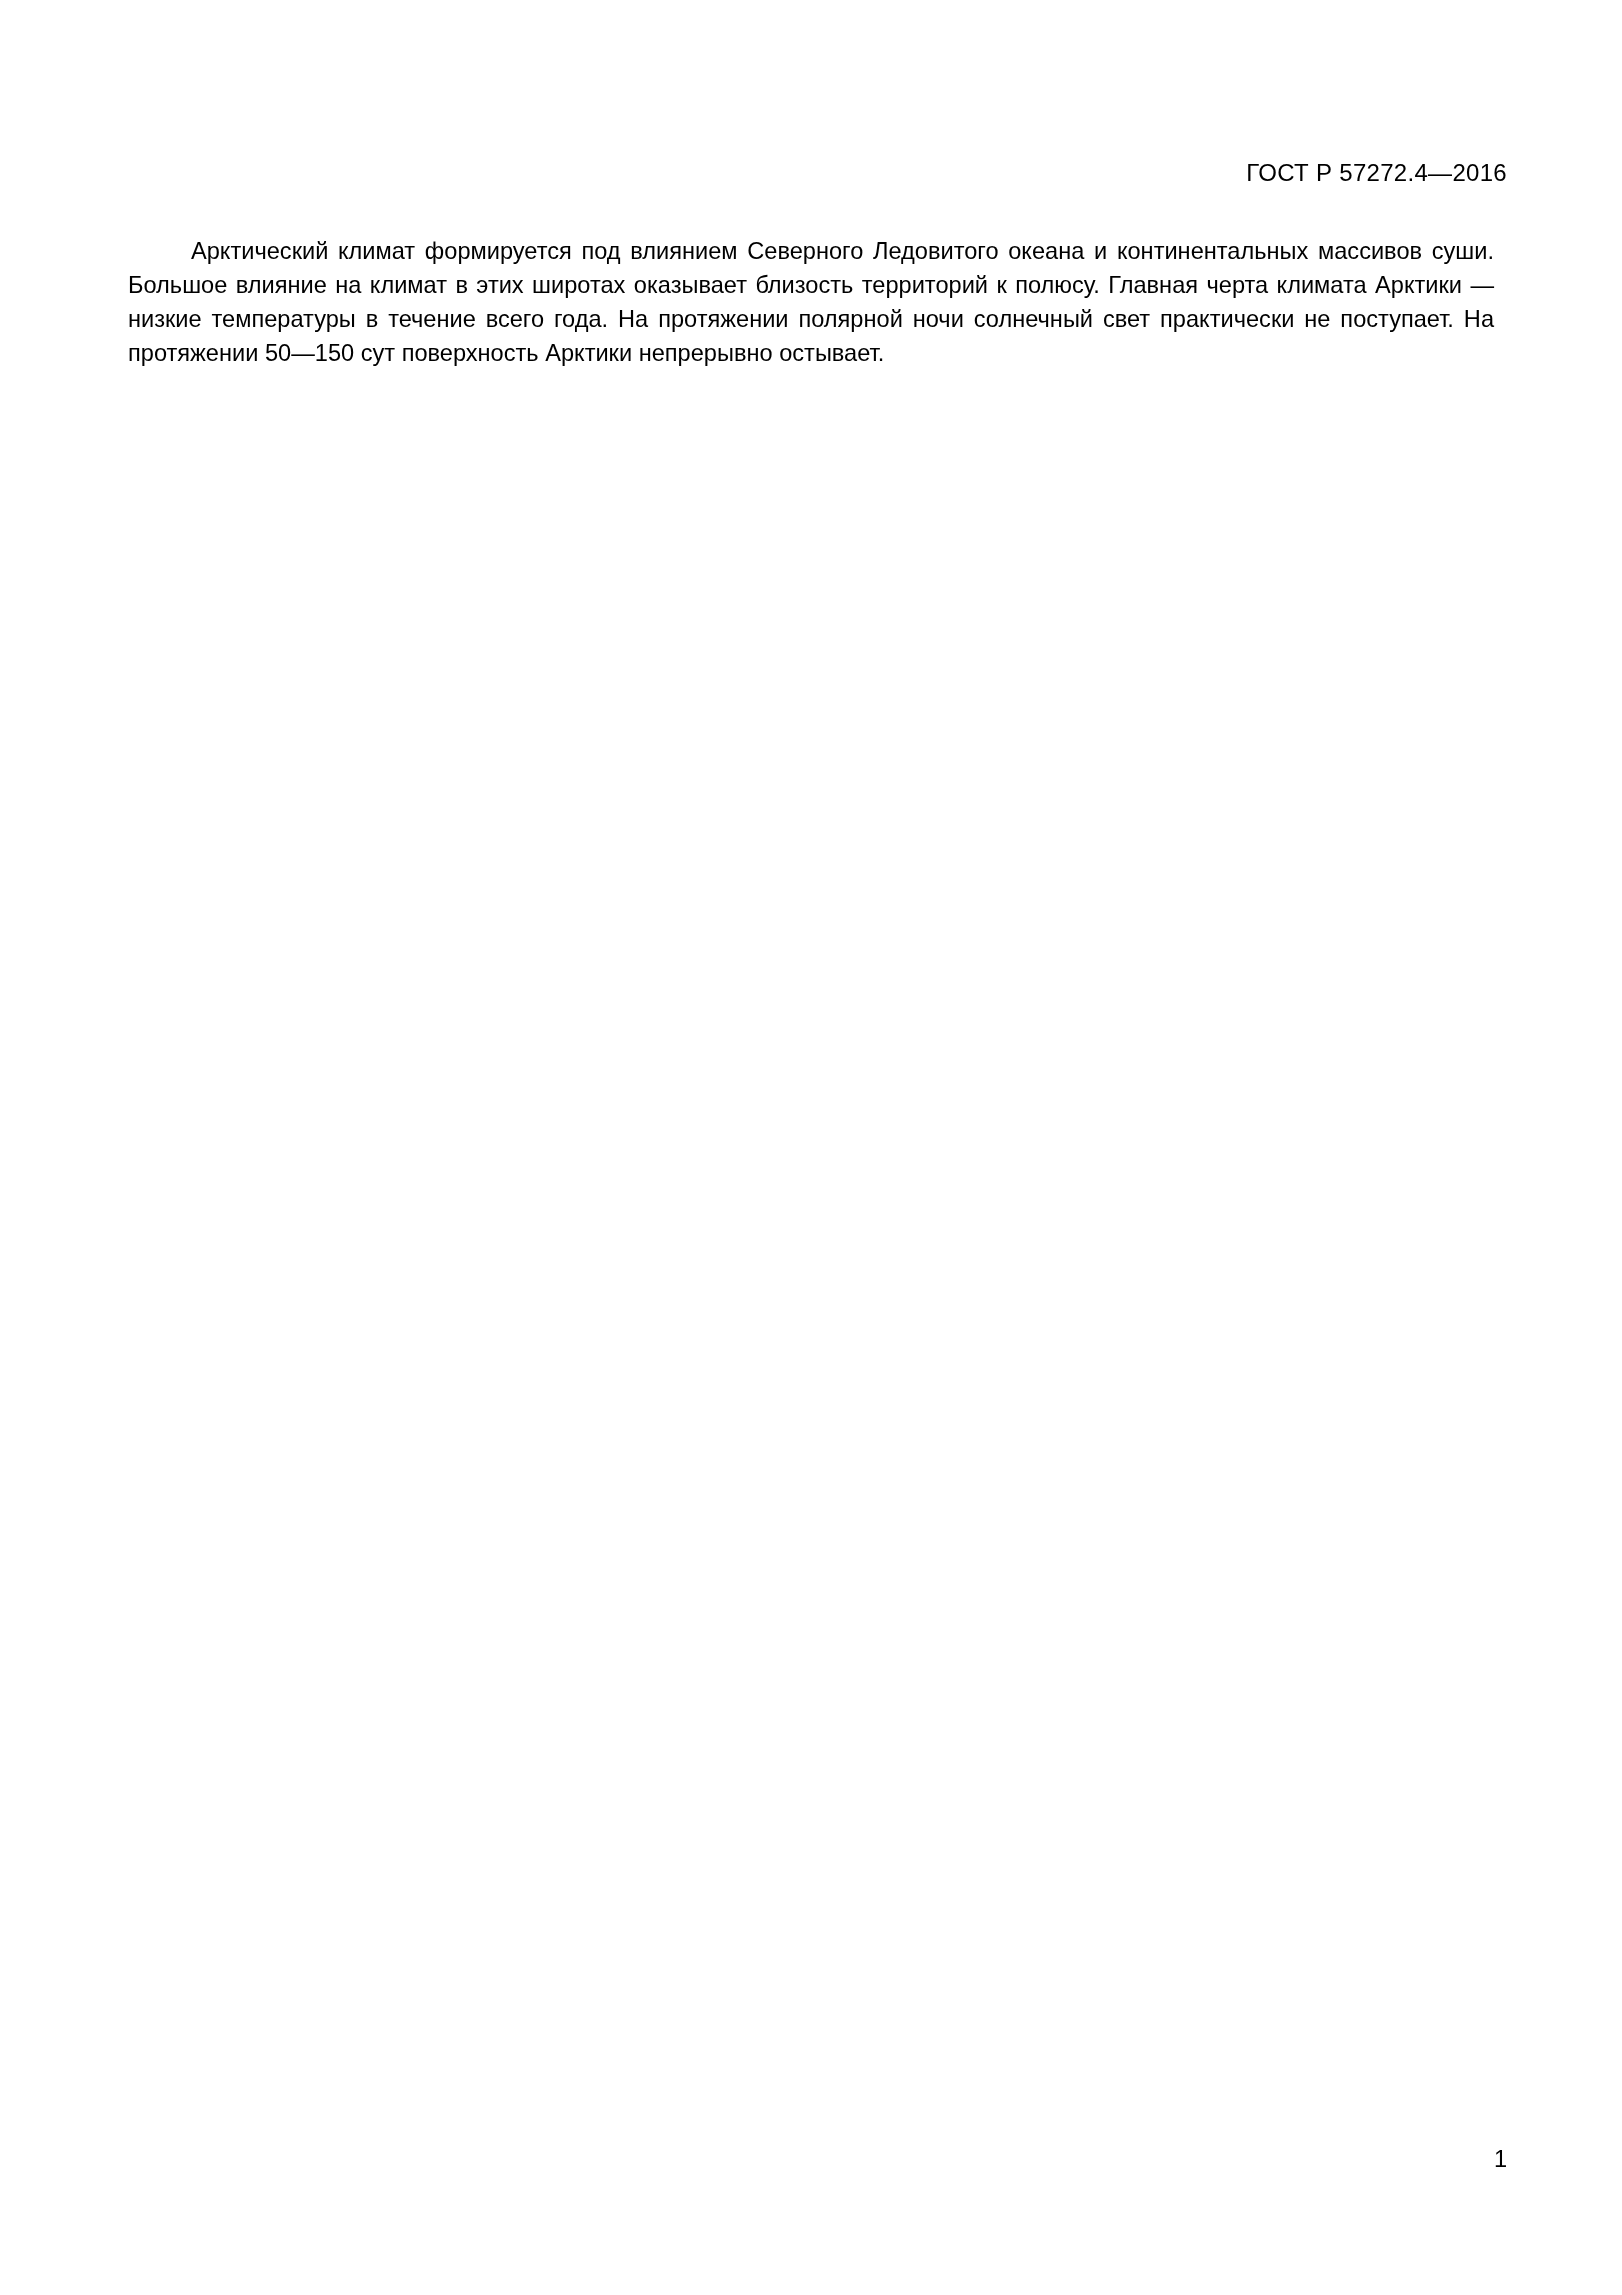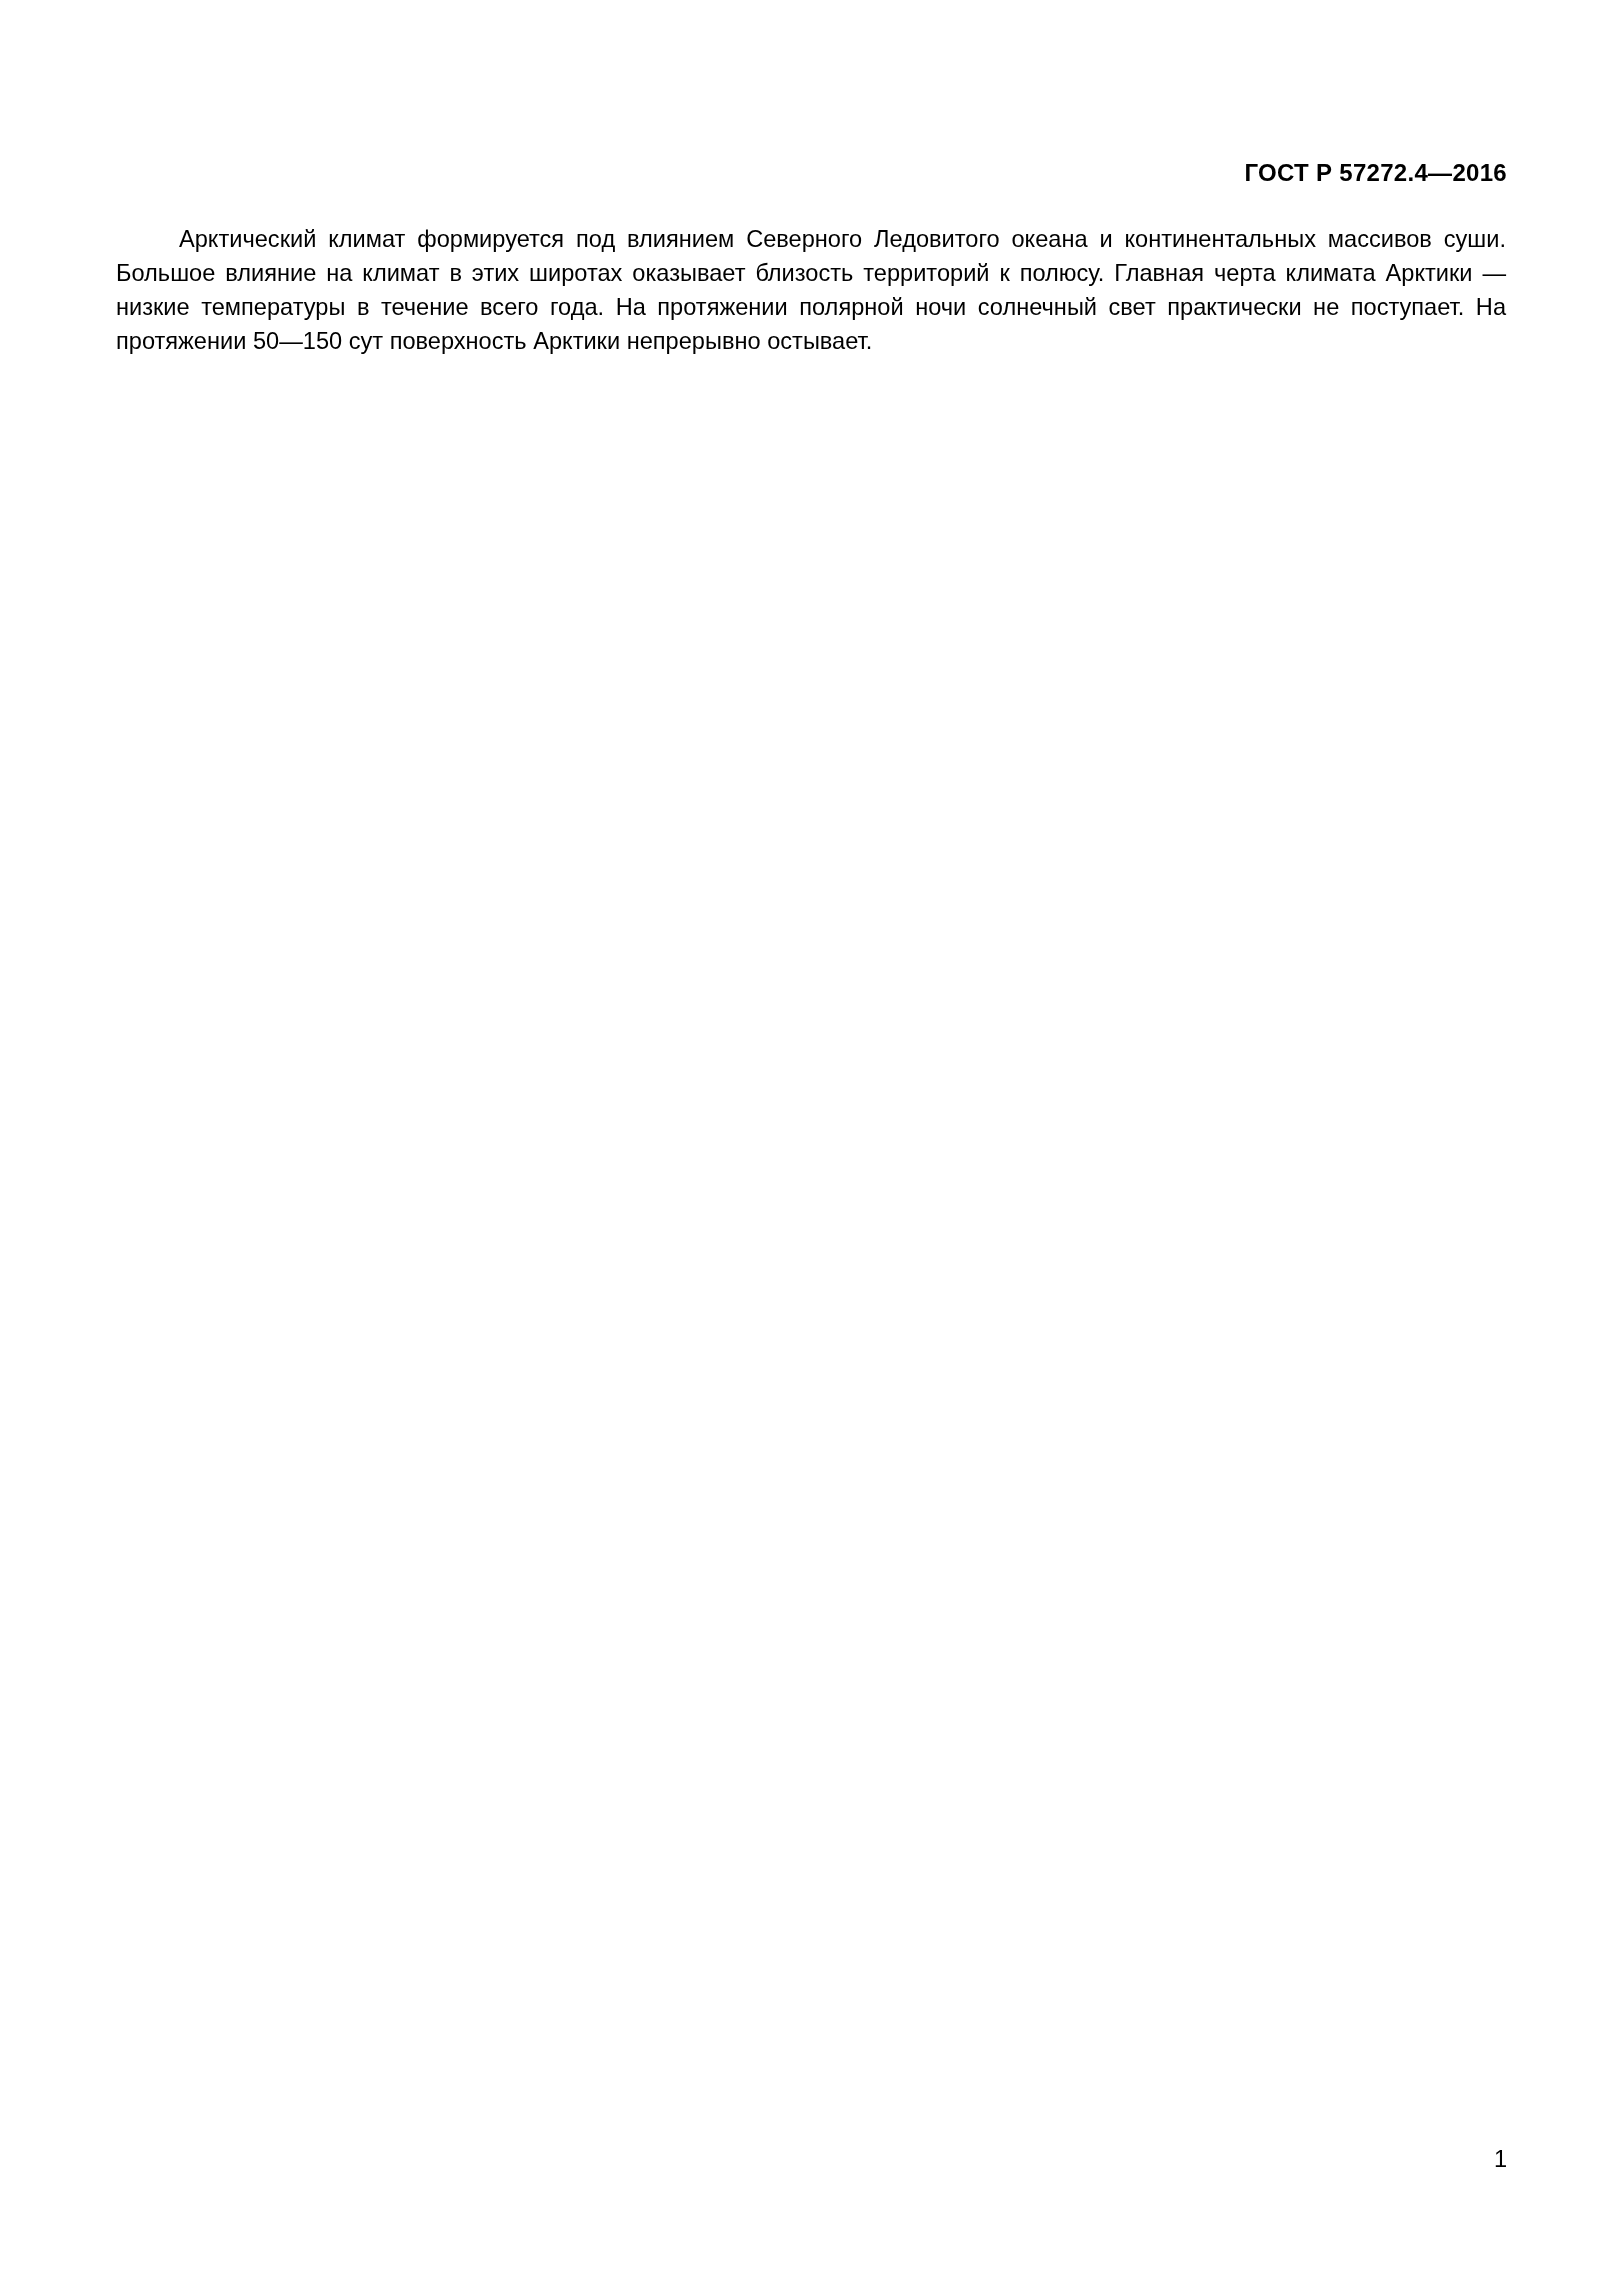--- a/index.html
+++ b/index.html
@@ -15,36 +15,36 @@
     font-family: "Liberation Sans", sans-serif;
     color: #000000;
     box-sizing: border-box;
     overflow: hidden;
   }
   .header {
     position: absolute;
     top: 159px;
     right: 116px;
     font-size: 24px;
-    font-weight: bold;
+    font-weight: normal;
     letter-spacing: 0.3px;
     white-space: nowrap;
   }
   .body-text {
     position: absolute;
     top: 222px;
     left: 116px;
     width: 1390px;
   }
   .para {
     font-size: 23.6px;
     line-height: 34px;
     text-align: justify;
     text-indent: 63px;
-    margin: 0;
+    margin: 12px;
   }
   .para + .para {
     margin-top: 0;
   }
   .footer-page-number {
     position: absolute;
     bottom: 122px;
     right: 116px;
     font-size: 23.6px;
   }

